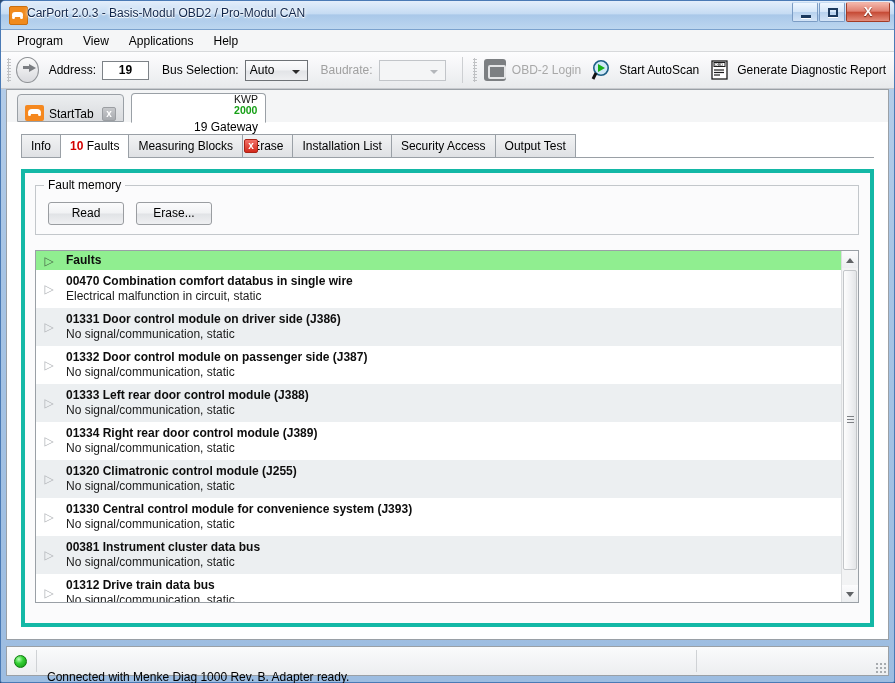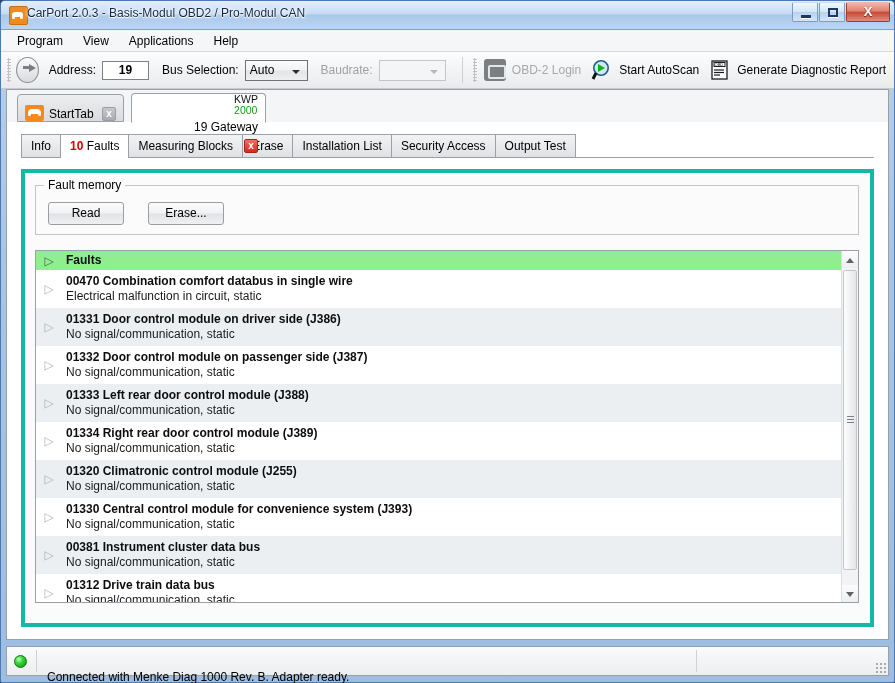--- a/index.html
+++ b/index.html
@@ -291,21 +291,21 @@
     background: #fff; border-radius: 50%;
   }
   .tabicon-car .cw1 { left: 3px; }
   .tabicon-car .cw2 { left: 13px; }
   .kwp {
     line-height: 1.0;
     font-size: 10.5px;
     flex: 0 0 auto;
   }
   .kwp .k1 { display: block; color: #111; }
-  .kwp .k2 { display: block; color: #16a016; }
+  .kwp .k2 { display: block; color: #16a016; font-weight: bold; }
   .tab-label { flex: 1 1 auto; white-space: nowrap; }
   .tabclose {
     width: 14px; height: 14px;
     border-radius: 2px;
     font-size: 10px;
     font-weight: bold;
     color: #fff;
     display: flex;
     align-items: center;
     justify-content: center;
@@ -390,21 +390,21 @@
     border: 1px solid #9a9da1;
     border-radius: 3px;
     background: linear-gradient(to bottom, #fbfbfc 0%, #f1f2f4 48%, #e1e3e6 52%, #eff0f2 100%);
     font-family: "Liberation Sans", sans-serif;
     font-size: 12px;
     box-sizing: border-box;
     text-align: center;
     line-height: 21px;
   }
   .gbtn.read { left: 12px; width: 76px; }
-  .gbtn.erase { left: 112px; width: 76px; }
+  .gbtn.erase { left: 100px; width: 76px; }
 
   
   .listwrap {
     position: absolute;
     left: 10px; right: 11px;
     top: 77px; bottom: 20px;
     border: 1px solid #9aa0a6;
     background: #ffffff;
     box-sizing: border-box;
     overflow: hidden;

